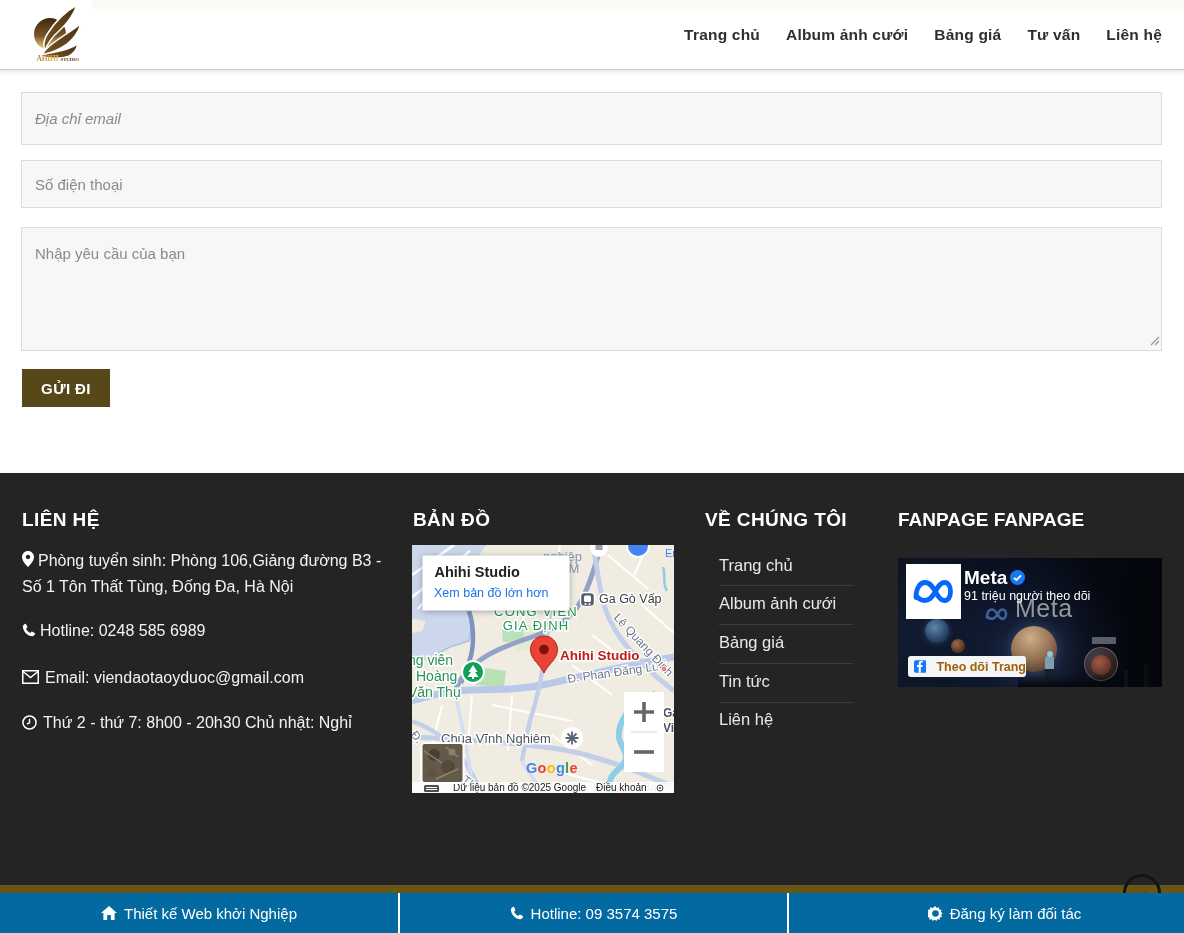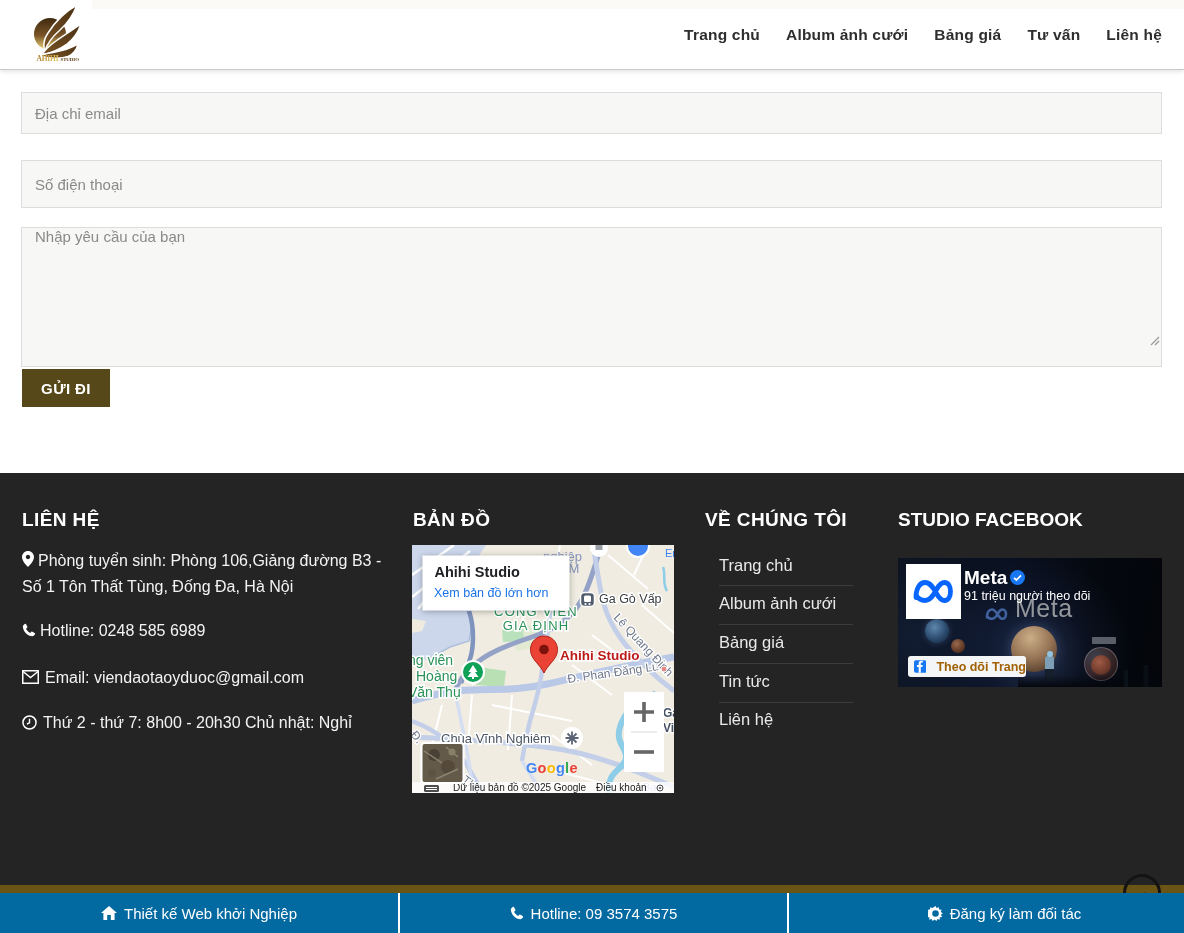--- a/index.html
+++ b/index.html
@@ -12,23 +12,23 @@
   #topstrip { left:92px; top:0; width:1092px; height:9px; background:#fbfaf7; z-index:2; }
 
   
   #header { left:0; top:0; width:1184px; height:70px; background:#fff; border-bottom:1px solid #c9c9c9; box-shadow:0 2px 4px rgba(0,0,0,0.10); }
   #logo { left:33px; top:4px; }
   #nav { right:22px; top:0; height:70px; display:flex; align-items:center; }
   #nav a { color:#2e2e2e; font-size:15.5px; font-weight:bold; text-decoration:none; margin-left:26px; letter-spacing:0.2px; }
 
   
   .inp { left:21px; width:1141px; background:#f7f7f6; border:1px solid #dcdcdc; color:#8a8a8a; font-size:15px; display:flex; align-items:center; padding-left:13px; }
-  #inp1 { top:92px; height:42px; }
+  #inp1 { top:92px; height:53px;font-style:italic; }
   #inp2 { top:160px; height:48px; }
-  #inp3 { top:227px; height:140px; align-items:flex-start; }
+  #inp3 { top:227px; height:124px; align-items:flex-start; padding-top:17px; }
   #resize { left:1150px; top:336px; width:10px; height:10px; }
   #btn { left:22px; top:369px; width:88px; height:38px; background:#57481a; color:#fff; font-size:15px; font-weight:bold; display:flex; align-items:center; justify-content:center; letter-spacing:0.4px; }
 
   
   #footer { left:0; top:473px; width:1184px; height:412px; background:#242424; }
   .fhead { position:absolute; color:#fff; font-size:19px; font-weight:bold; letter-spacing:0.4px; }
   .fitem { position:absolute; color:#f3f3f3; font-size:16px; }
   .ficon { position:absolute; }
 
   
@@ -93,21 +93,21 @@
   <div class="abs inp" id="inp3">Nhập yêu cầu của bạn</div>
   <svg class="abs" id="resize" width="10" height="10">
       <path d="M9 1 L1 9 M9 5 L5 9" stroke="#9a9a9a" stroke-width="1.2"></path>
     </svg>
   <div class="abs" id="btn">GỬI ĐI</div>
 
   <div class="abs" id="footer"></div>
   <div class="fhead" style="left:22px; top:509px;">LIÊN HỆ</div>
   <div class="fhead" style="left:413px; top:509px;">BẢN ĐỒ</div>
   <div class="fhead" style="left:705px; top:509px;">VỀ CHÚNG TÔI</div>
-  <div class="fhead" style="left:898px; top:509px; letter-spacing:0;">STUDIO FACEBOOK</div>
+  <div class="fhead" style="left:898px; top:509px; letter-spacing:0;">FANPAGE FANPAGE</div>
 
   <svg class="ficon" style="left:22px; top:551px;" width="12" height="16" viewBox="0 0 12 16">
       <path d="M6 0 C2.7 0 0 2.7 0 6 C0 10.5 6 16 6 16 C6 16 12 10.5 12 6 C12 2.7 9.3 0 6 0 Z M6 8.2 C4.8 8.2 3.8 7.2 3.8 6 C3.8 4.8 4.8 3.8 6 3.8 C7.2 3.8 8.2 4.8 8.2 6 C8.2 7.2 7.2 8.2 6 8.2 Z" fill="#fff"></path>
     </svg>
   <div class="fitem" style="left:22px; top:548px; width:370px; line-height:26px;"><span style="margin-left:16px;"></span>Phòng tuyển sinh: Phòng 106,Giảng đường B3 - Số 1 Tôn Thất Tùng, Đống Đa, Hà Nội</div>
 
   <svg class="ficon" style="left:22px; top:623px;" width="14" height="14" viewBox="0 0 16 16">
       <path d="M3.6 1 C4 0.9 4.5 1.1 4.7 1.5 L6.1 4.2 C6.3 4.6 6.2 5 5.9 5.3 L4.6 6.6 C5.4 8.3 7.7 10.6 9.4 11.4 L10.7 10.1 C11 9.8 11.4 9.7 11.8 9.9 L14.5 11.3 C14.9 11.5 15.1 12 15 12.4 C14.7 13.7 13.5 15 12.1 15 C6.5 15 1 9.5 1 3.9 C1 2.5 2.3 1.3 3.6 1 Z" fill="#fff"></path>
     </svg>
   <div class="fitem" style="left:40px; top:622px;">Hotline: 0248 585 6989</div>

